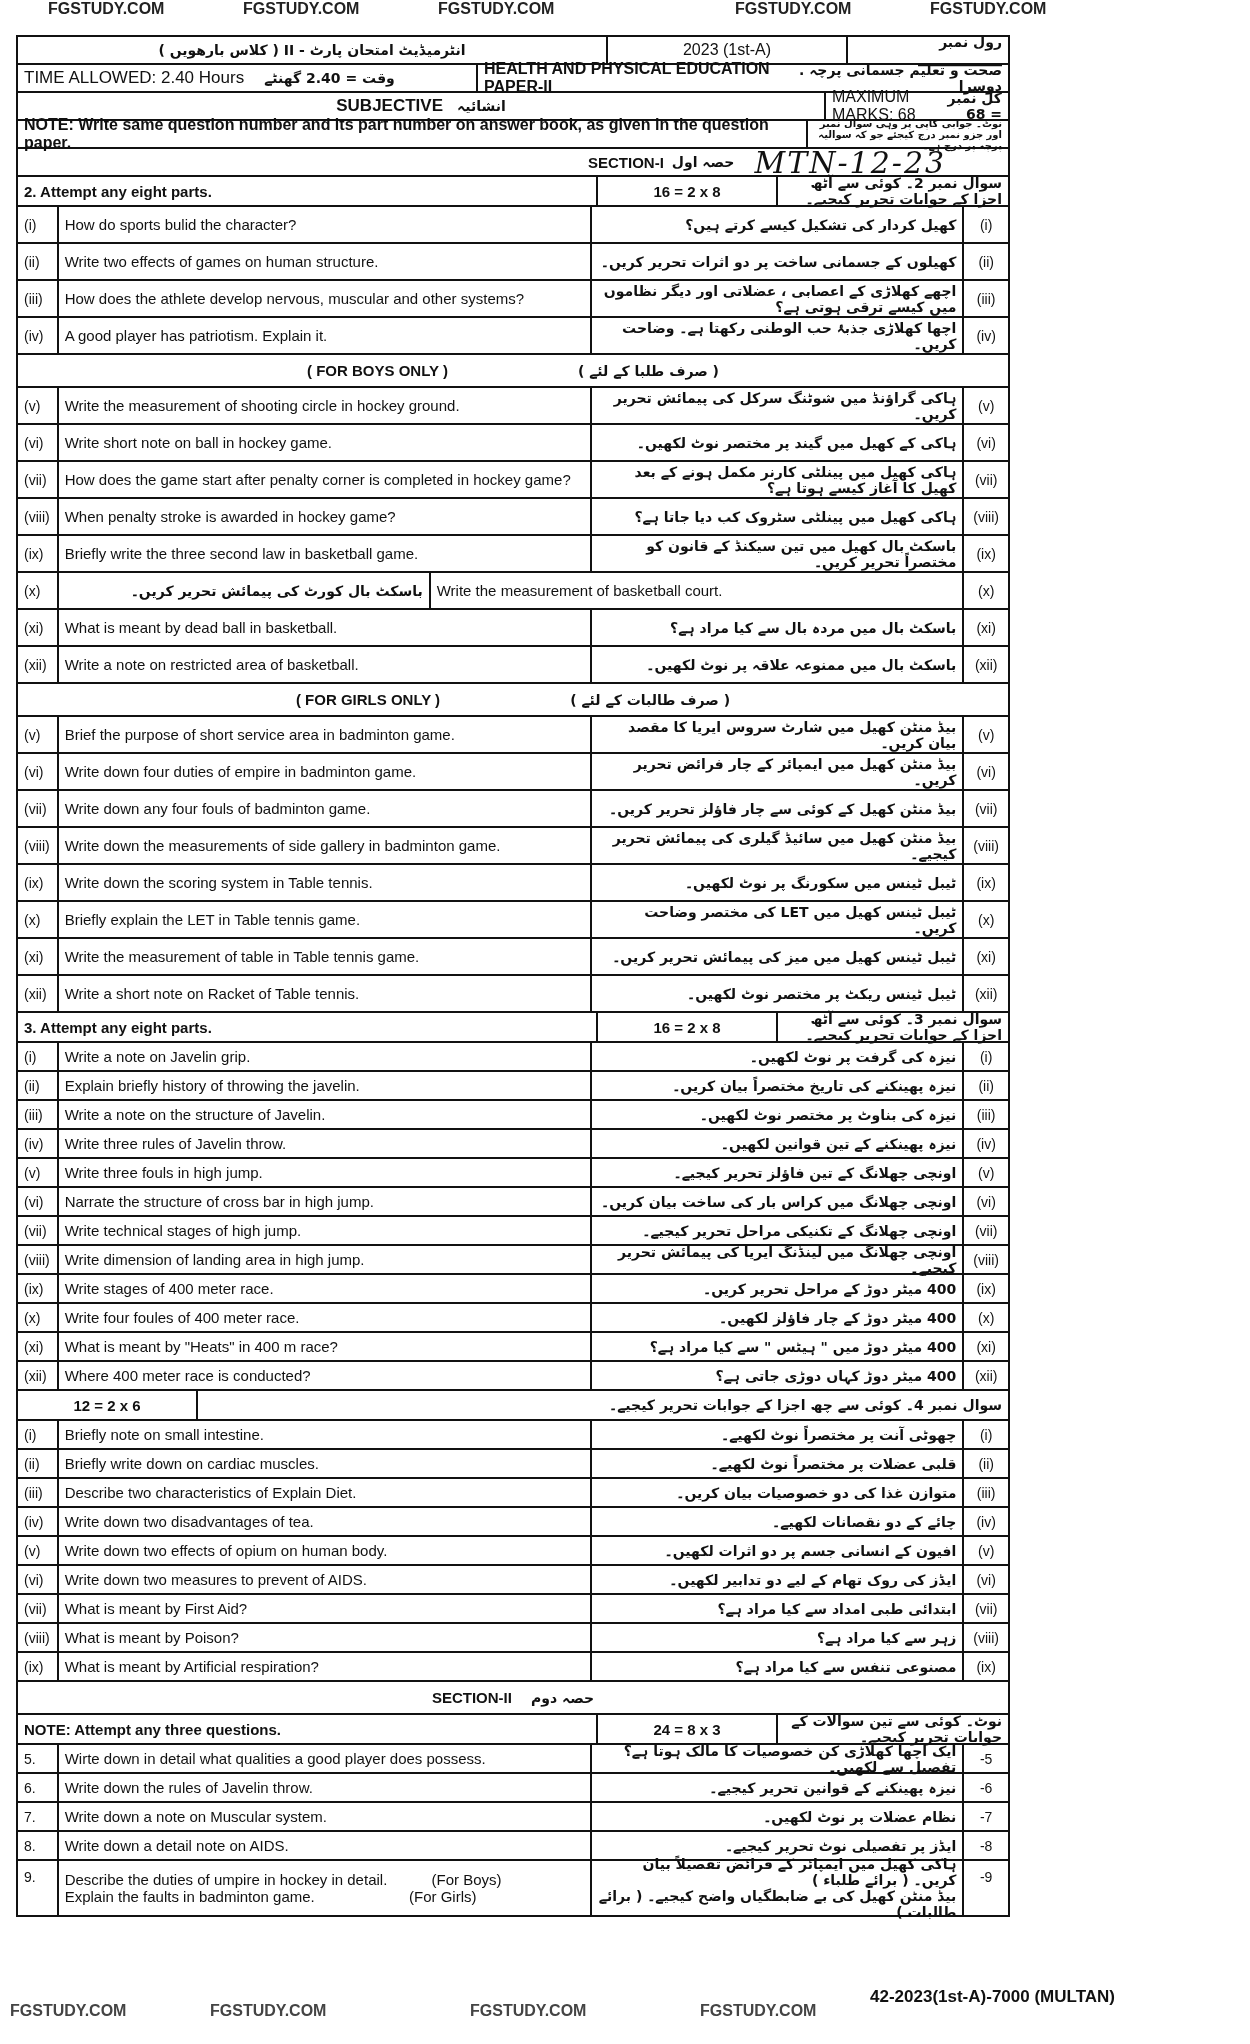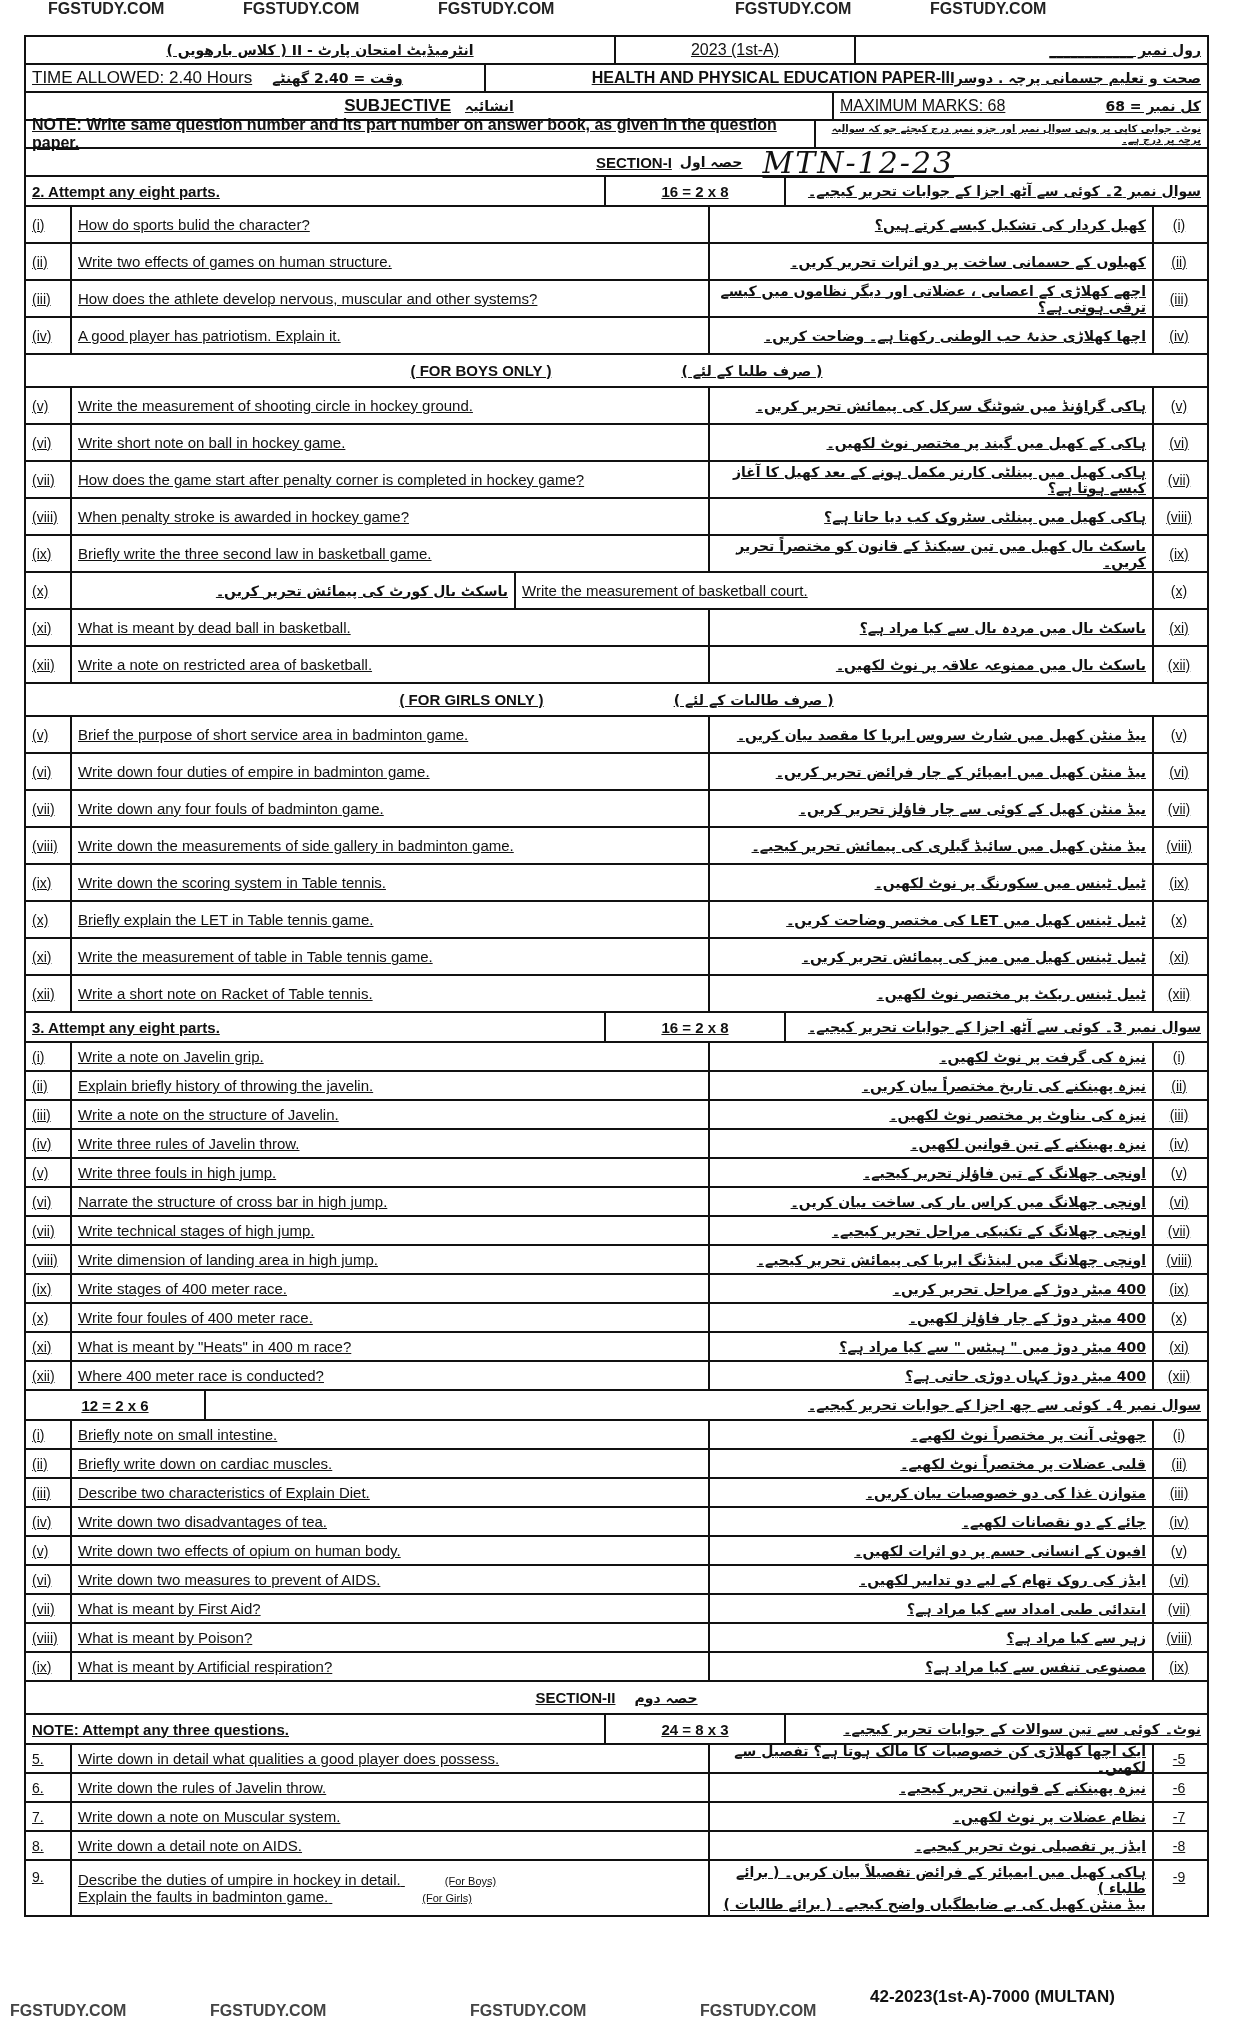--- a/index.html
+++ b/index.html
@@ -4,21 +4,21 @@
 <style>
   * { box-sizing: border-box; margin: 0; padding: 0; }
   html, body { width: 1250px; height: 2044px; background: #ffffff; overflow: hidden; }
   body { font-family: "Liberation Sans", sans-serif; color: #111; position: relative; }
 
   .watermark-row { position: absolute; left: 0; width: 1250px; display: flex; font-size: 16px; font-weight: bold; color: #222; }
   .watermark-row span { position: absolute; }
   .wm-top { top: 0; }
   .wm-bottom { top: 2002px; color: #444; }
 
-  .page { position: absolute; left: 24px; top: 35px; width: 1185px; text-decoration: underline; }
+  .page { position: absolute; left: 16px; top: 35px; width: 994px; }
   .row { display: flex; border: 2px solid #111; border-top: none; min-height: 28px; align-items: stretch; }
   .row.first { border-top: 2px solid #111; }
   .cell { display: flex; align-items: center; padding: 0 6px; font-size: 15px; }
   .br { border-right: 2px solid #111; }
   .urdu { direction: rtl; font-family: "DejaVu Sans", sans-serif; font-weight: bold; font-size: 14px; }
   .center { justify-content: center; }
   .bold { font-weight: bold; }
 
   
   .hdr1 { height: 30px; }
@@ -31,21 +31,21 @@
   .num { width: 46px; font-size: 14px; }
   .qtext { width: 638px; font-size: 15px; }
   .utext { width: 444px; justify-content: flex-start; }
   .unum { width: 50px; justify-content: center; font-size: 14px; }
 
   .qrow { height: 37px; }
   .qrow-s { height: 29px; }
   .subhead { height: 33px; justify-content: center; }
   .handwriting { font-family: "DejaVu Serif", serif; font-style: italic; font-size: 30px; font-weight: normal; letter-spacing: 2px; }
   .small-note { font-size: 16px; font-weight: bold; }
-  .gender-tag { margin-left: 40px; font-size: 11px; }
+  .gender-tag { margin-left: 40px; font-size: 15px; }
   .two-line { flex-direction: column; align-items: flex-start; justify-content: center; }
   .footer-code { position: absolute; top: 1987px; left: 870px; font-size: 17px; font-weight: bold; }
 </style>
 </head>
 <body>
 
 <div class="watermark-row wm-top">
   <span style="left:48px">FGSTUDY.COM</span>
   <span style="left:243px">FGSTUDY.COM</span>
   <span style="left:438px">FGSTUDY.COM</span>

